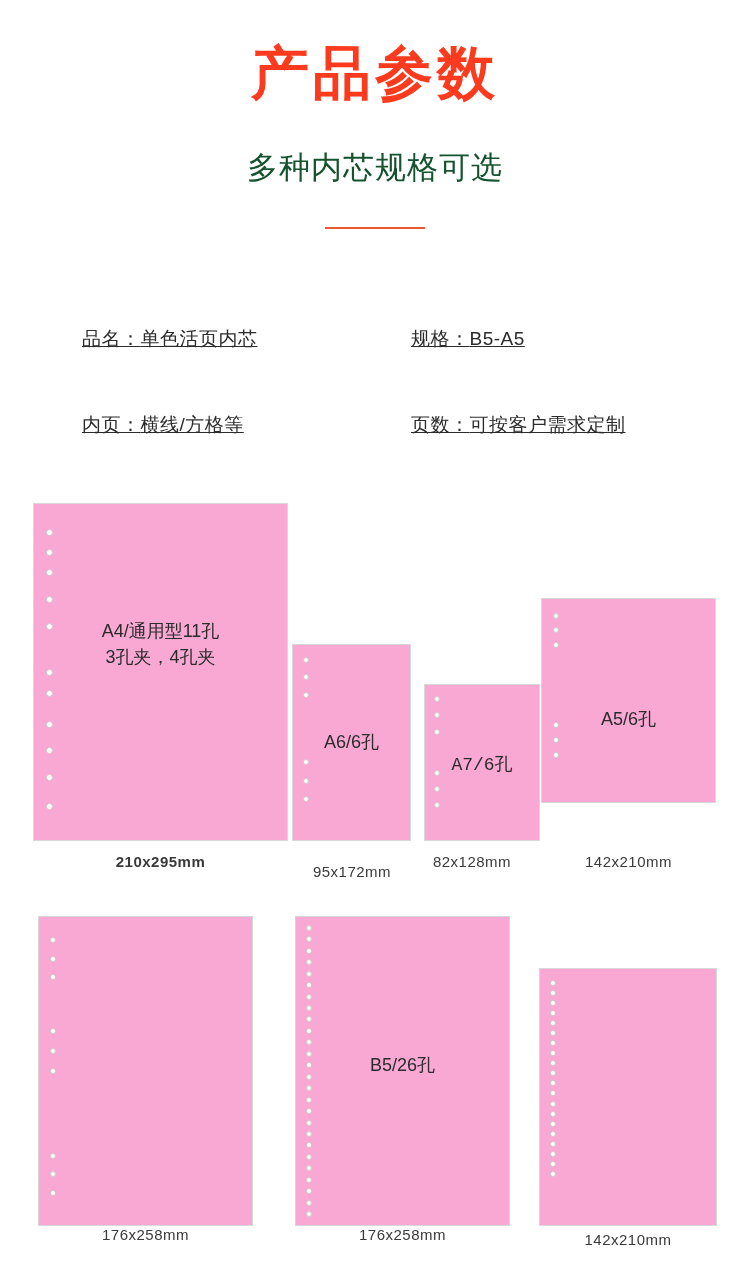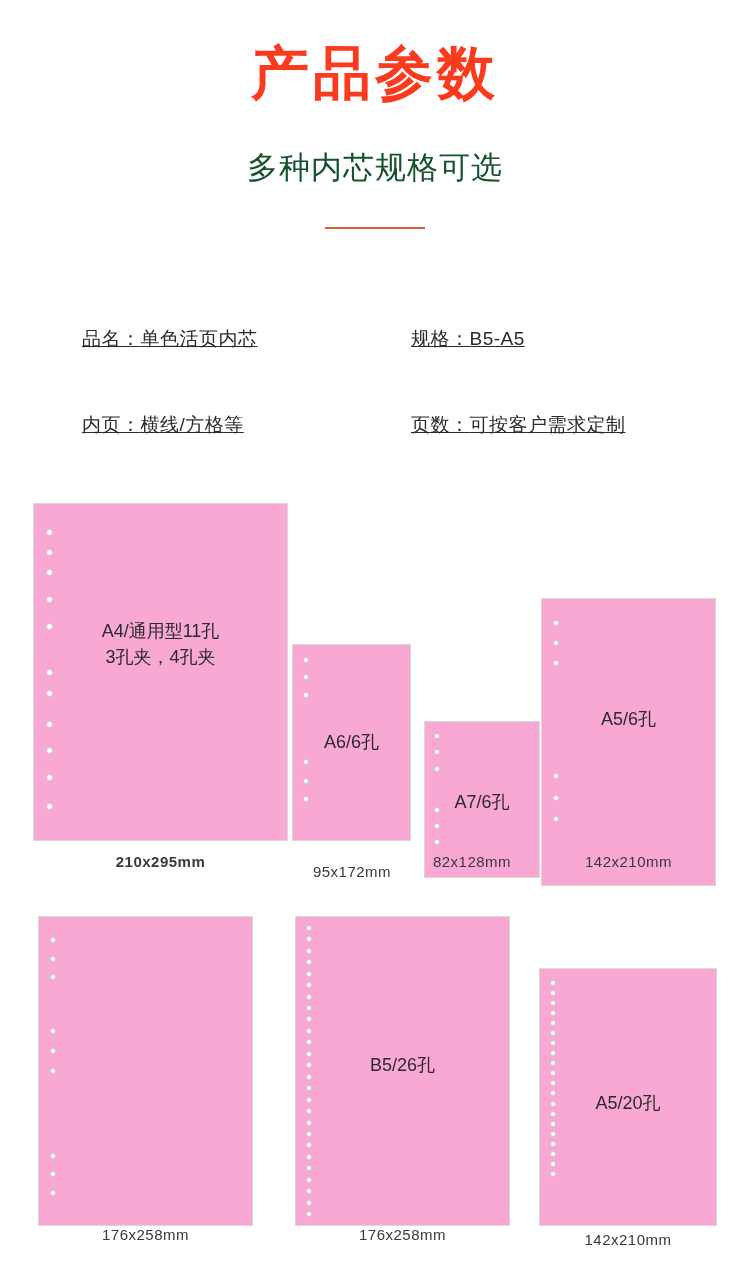--- a/index.html
+++ b/index.html
@@ -140,32 +140,32 @@
   <div class="sheet-label" style="top:84px;">A6/6孔</div>
 <div class="hole" style="width: 6px; height: 6px; left: 10px; top: calc(7.5% - 3px);"></div>
     <div class="hole" style="width: 6px; height: 6px; left: 10px; top: calc(16.5% - 3px);"></div>
     <div class="hole" style="width: 6px; height: 6px; left: 10px; top: calc(25.5% - 3px);"></div>
     <div class="hole" style="width: 6px; height: 6px; left: 10px; top: calc(60% - 3px);"></div>
     <div class="hole" style="width: 6px; height: 6px; left: 10px; top: calc(69.5% - 3px);"></div>
     <div class="hole" style="width: 6px; height: 6px; left: 10px; top: calc(79% - 3px);"></div>
   </div>
 <div class="dim" style="left:288px; top:863px; width:128px;">95x172mm</div>
 
-<div class="sheet" id="sheet-a7-6hole" style="left:424px; top:721px; width:116px; height:157px;">
+<div class="sheet" id="sheet-a7-6hole" style="left:424px; top:684px; width:116px; height:157px;font-family:Liberation Mono, monospace;">
   <div class="sheet-label" style="top:67px;">A7/6孔</div>
 <div class="hole" style="width: 6px; height: 6px; left: 9px; top: calc(9% - 3px);"></div>
     <div class="hole" style="width: 6px; height: 6px; left: 9px; top: calc(19.5% - 3px);"></div>
     <div class="hole" style="width: 6px; height: 6px; left: 9px; top: calc(30% - 3px);"></div>
     <div class="hole" style="width: 6px; height: 6px; left: 9px; top: calc(56.5% - 3px);"></div>
     <div class="hole" style="width: 6px; height: 6px; left: 9px; top: calc(67% - 3px);"></div>
     <div class="hole" style="width: 6px; height: 6px; left: 9px; top: calc(77.5% - 3px);"></div>
   </div>
 <div class="dim" style="left:418px; top:853px; width:108px;">82x128mm</div>
 
-<div class="sheet" id="sheet-a5-6hole" style="left:541px; top:598px; width:175px; height:288px;">
+<div class="sheet" id="sheet-a5-6hole" style="left:541px; top:598px; width:175px; height:205px;">
   <div class="sheet-label" style="top:107px;">A5/6孔</div>
 <div class="hole" style="width: 6px; height: 6px; left: 11px; top: calc(8.5% - 3px);"></div>
     <div class="hole" style="width: 6px; height: 6px; left: 11px; top: calc(15.5% - 3px);"></div>
     <div class="hole" style="width: 6px; height: 6px; left: 11px; top: calc(22.5% - 3px);"></div>
     <div class="hole" style="width: 6px; height: 6px; left: 11px; top: calc(62% - 3px);"></div>
     <div class="hole" style="width: 6px; height: 6px; left: 11px; top: calc(69.5% - 3px);"></div>
     <div class="hole" style="width: 6px; height: 6px; left: 11px; top: calc(77% - 3px);"></div>
   </div>
 <div class="dim" style="left:541px; top:853px; width:175px;">142x210mm</div>
 
@@ -207,21 +207,20 @@
     <div class="hole" style="width: 6px; height: 6px; left: 10px; top: calc(77.9% - 3px);"></div>
     <div class="hole" style="width: 6px; height: 6px; left: 10px; top: calc(81.62% - 3px);"></div>
     <div class="hole" style="width: 6px; height: 6px; left: 10px; top: calc(85.34% - 3px);"></div>
     <div class="hole" style="width: 6px; height: 6px; left: 10px; top: calc(89.06% - 3px);"></div>
     <div class="hole" style="width: 6px; height: 6px; left: 10px; top: calc(92.78% - 3px);"></div>
     <div class="hole" style="width: 6px; height: 6px; left: 10px; top: calc(96.5% - 3px);"></div>
   </div>
 <div class="dim" style="left:295px; top:1226px; width:215px;">176x258mm</div>
 
 <div class="sheet" id="sheet-a5-20hole" style="left:539px; top:968px; width:178px; height:258px;">
-  <div class="sheet-label" style="top:121px;">A5/20孔</div>
 <div class="hole" style="width: 6px; height: 6px; left: 10px; top: calc(5.5% - 3px);"></div>
     <div class="hole" style="width: 6px; height: 6px; left: 10px; top: calc(9.42105% - 3px);"></div>
     <div class="hole" style="width: 6px; height: 6px; left: 10px; top: calc(13.3421% - 3px);"></div>
     <div class="hole" style="width: 6px; height: 6px; left: 10px; top: calc(17.2632% - 3px);"></div>
     <div class="hole" style="width: 6px; height: 6px; left: 10px; top: calc(21.1842% - 3px);"></div>
     <div class="hole" style="width: 6px; height: 6px; left: 10px; top: calc(25.1053% - 3px);"></div>
     <div class="hole" style="width: 6px; height: 6px; left: 10px; top: calc(29.0263% - 3px);"></div>
     <div class="hole" style="width: 6px; height: 6px; left: 10px; top: calc(32.9474% - 3px);"></div>
     <div class="hole" style="width: 6px; height: 6px; left: 10px; top: calc(36.8684% - 3px);"></div>
     <div class="hole" style="width: 6px; height: 6px; left: 10px; top: calc(40.7895% - 3px);"></div>

